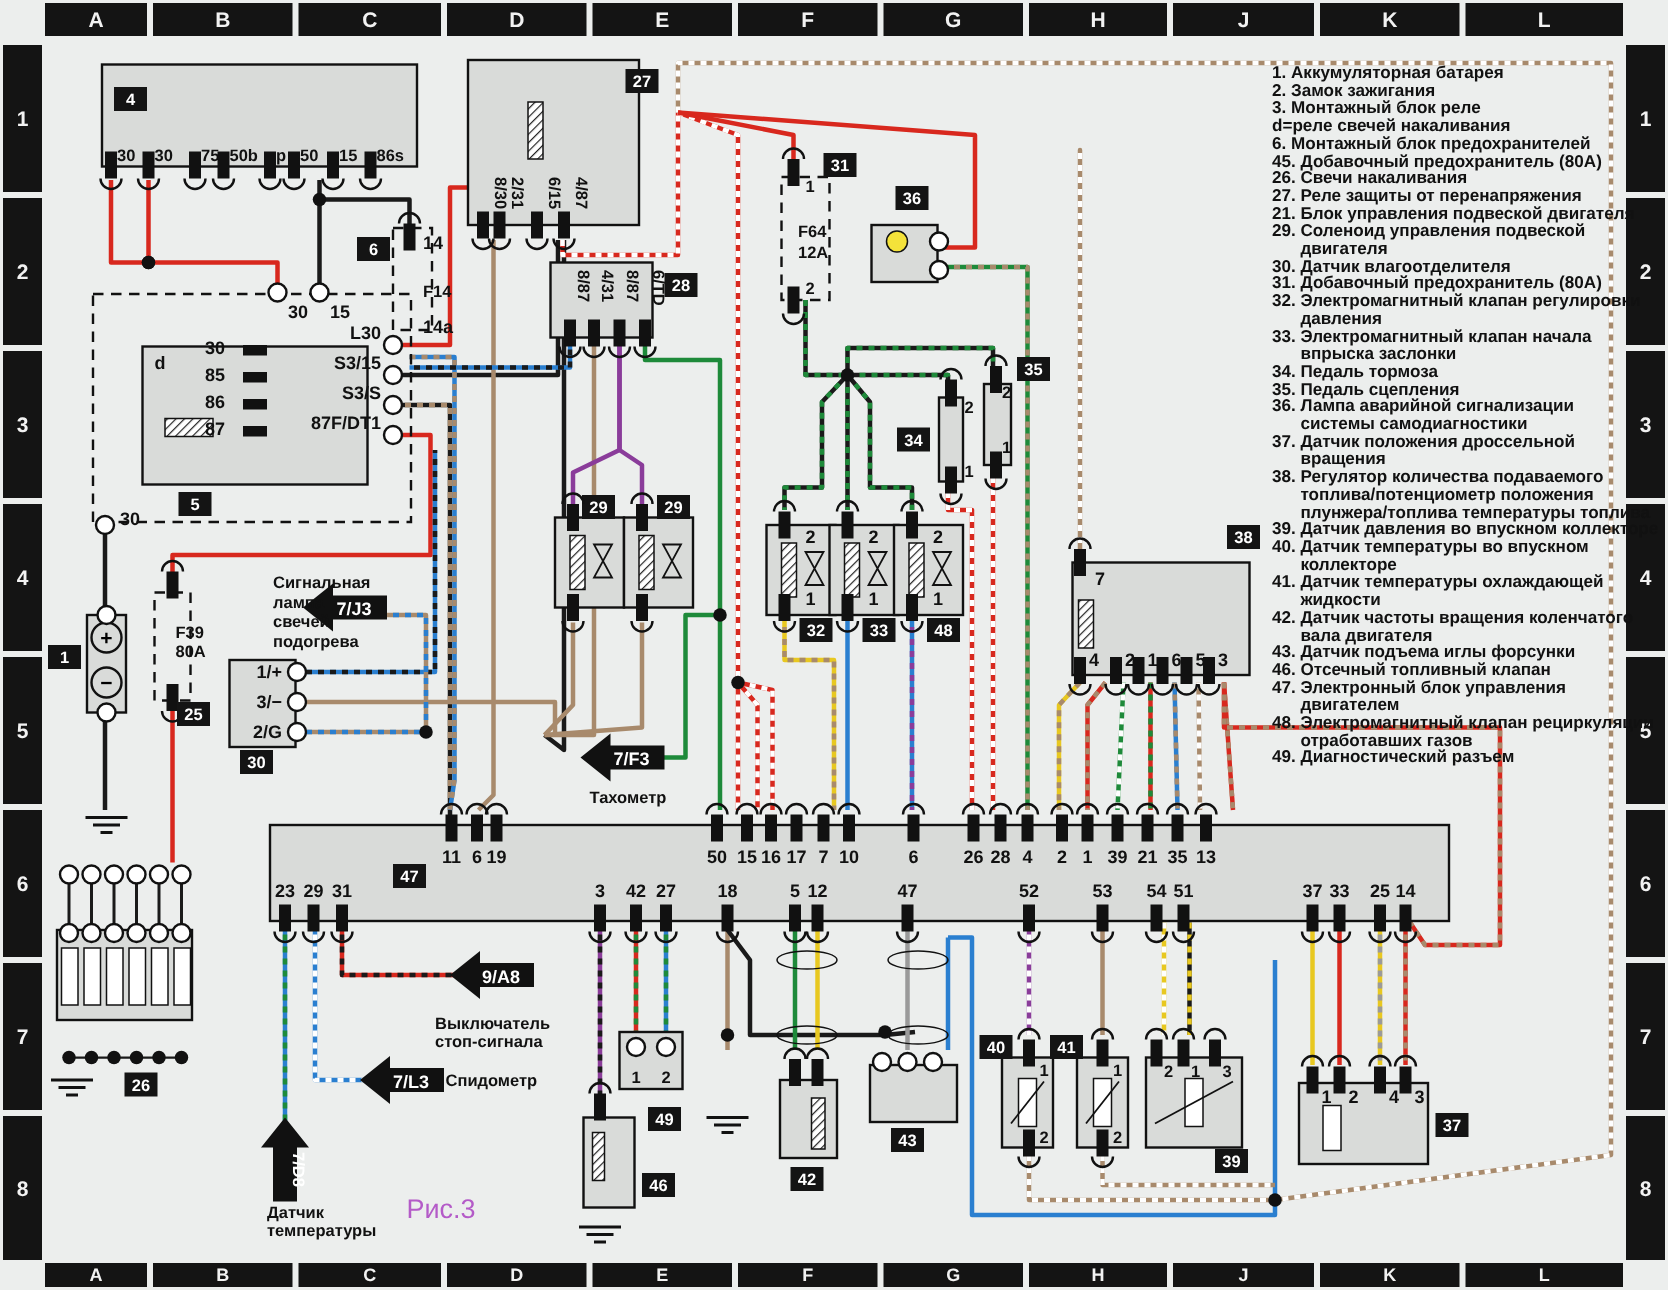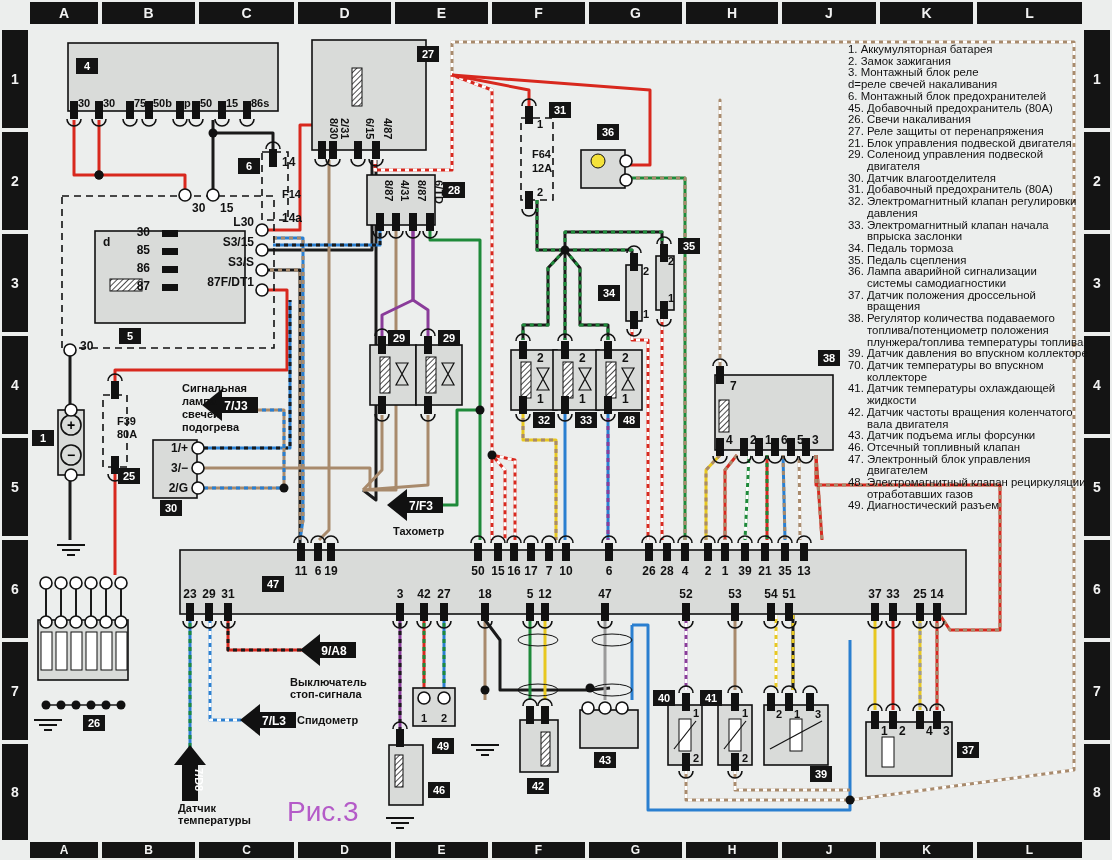--- a/index.html
+++ b/index.html
@@ -1,24 +1,24 @@
 <!DOCTYPE html>
 <html><head>
 <meta charset="utf-8">
 <style>
   html,body{margin:0;padding:0;}
   body{width:1112px;height:860px;background:#eceeed;position:relative;overflow:hidden;font-family:"Liberation Sans",sans-serif;}
   #frame{position:absolute;left:0;top:0;width:1112px;height:860px;}
   .colhdr{position:absolute;top:2px;height:22px;background:#141414;color:#f2f2f2;font-weight:bold;font-size:14px;display:flex;align-items:center;justify-content:center;}
   .colftr{position:absolute;bottom:2px;height:16px;background:#141414;color:#f2f2f2;font-weight:bold;font-size:12px;display:flex;align-items:center;justify-content:center;}
   .rowhdr{position:absolute;width:26px;background:#141414;color:#f2f2f2;font-weight:bold;font-size:14px;display:flex;align-items:center;justify-content:center;}
-  .legend{position:absolute;left:848px;top:44px;width:236px;font-size:11.4px;line-height:11.7px;font-weight:normal;color:#111;}
+  .legend{position:absolute;left:848px;top:44px;width:236px;font-size:11.4px;line-height:11.7px;font-weight:bold;color:#111;}
   .legend div{white-space:pre;}
   svg text{font-family:"Liberation Sans",sans-serif;}
-  .caption{position:absolute;left:271px;top:796px;font-size:28px;color:#b45bc8;margin-left:16px;}
+  .caption{position:absolute;left:271px;top:796px;font-size:18px;color:#b45bc8;}
 </style>
 </head>
 <body>
 
 <div id="frame">
 
   <div id="col-headers">
       <div class="colhdr" style="left: 30px; width: 68px;">A</div>
       <div class="colftr" style="left: 30px; width: 68px;">A</div>
       <div class="colhdr" style="left: 102px; width: 93px;">B</div>
@@ -815,21 +815,21 @@
       <div>34. Педаль тормоза</div>
       <div>35. Педаль сцепления</div>
       <div>36. Лампа аварийной сигнализации</div>
       <div>      системы самодиагностики</div>
       <div>37. Датчик положения дроссельной</div>
       <div>      вращения</div>
       <div>38. Регулятор количества подаваемого</div>
       <div>      топлива/потенциометр положения</div>
       <div>      плунжера/топлива температуры топлива</div>
       <div>39. Датчик давления во впускном коллекторе</div>
-      <div>70. Датчик температуры во впускном</div>
+      <div>40. Датчик температуры во впускном</div>
       <div>      коллекторе</div>
       <div>41. Датчик температуры охлаждающей</div>
       <div>      жидкости</div>
       <div>42. Датчик частоты вращения коленчатого</div>
       <div>      вала двигателя</div>
       <div>43. Датчик подъема иглы форсунки</div>
       <div>46. Отсечный топливный клапан</div>
       <div>47. Электронный блок управления</div>
       <div>      двигателем</div>
       <div>48. Электромагнитный клапан рециркуляции</div>

